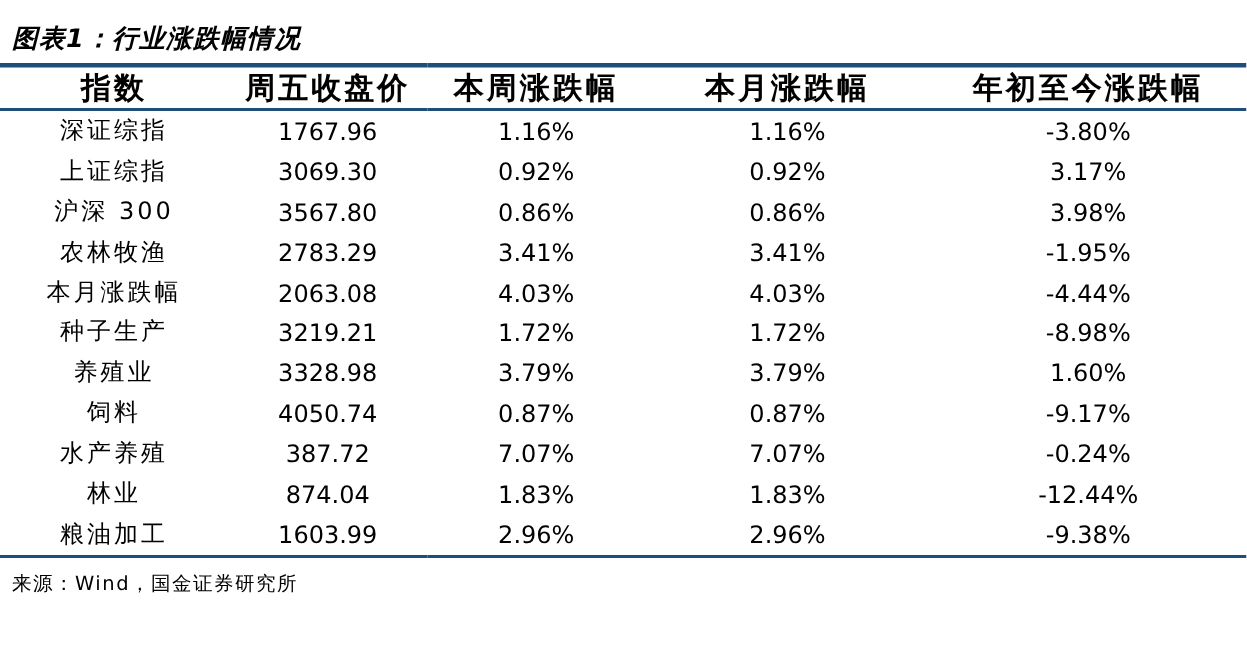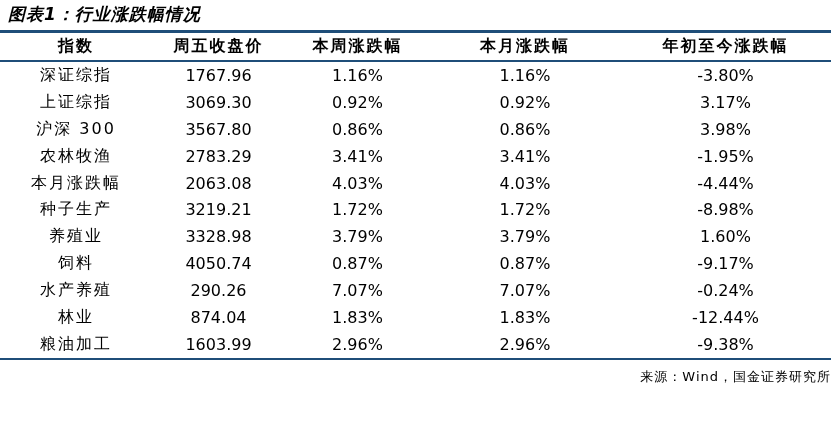--- a/index.html
+++ b/index.html
@@ -9,41 +9,41 @@
     width: 831px;
     height: 443px;
     overflow: hidden;
     font-family: "DejaVu Sans", sans-serif;
     color: #000000;
   }
   .page {
     width: 831px;
     height: 443px;
     box-sizing: border-box;
-    padding-top: 3px;
+    padding-top: 15px;
   }
   .figure-title {
     font-size: 17px;
     font-weight: bold;
     font-style: italic;
     padding-left: 8px;
     line-height: 22px;
     margin-bottom: 5px;
     letter-spacing: 1px;
   }
   table.data-table {
     width: 831px;
     border-collapse: collapse;
     table-layout: fixed;
     border-top: 3px solid #1F4E79;
     border-bottom: 2px solid #1F4E79;
   }
   table.data-table thead th {
     border-bottom: 2px solid #1F4E79;
-    font-size: 16px;
+    font-size: 20px;
     font-weight: bold;
     text-align: center;
     height: 27px;
     padding: 0;
     letter-spacing: 2px;
   }
   table.data-table td {
     font-size: 16px;
     text-align: center;
     height: 26.9px;
@@ -52,21 +52,20 @@
   }
   table.data-table td:first-child {
     letter-spacing: 2px;
     text-align: center;
   }
   .source-note {
     font-size: 13px;
     padding-left: 8px;
     margin-top: 8px;
     letter-spacing: 1px;
-    text-align: right;
   }
   col.c1 { width: 152px; }
   col.c2 { width: 133px; }
   col.c3 { width: 145px; }
   col.c4 { width: 190px; }
   col.c5 { width: 211px; }
 </style>
 </head>
 <body>
 
@@ -143,21 +142,21 @@
         </tr>
         <tr>
           <td>饲料</td>
           <td>4050.74</td>
           <td>0.87%</td>
           <td>0.87%</td>
           <td>-9.17%</td>
         </tr>
         <tr>
           <td>水产养殖</td>
-          <td>290.26</td>
+          <td>387.72</td>
           <td>7.07%</td>
           <td>7.07%</td>
           <td>-0.24%</td>
         </tr>
         <tr>
           <td>林业</td>
           <td>874.04</td>
           <td>1.83%</td>
           <td>1.83%</td>
           <td>-12.44%</td>

